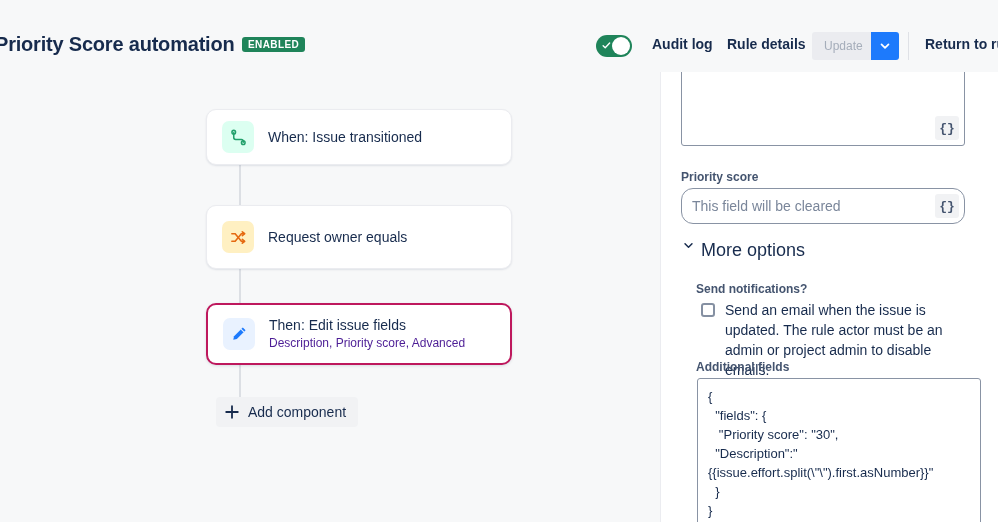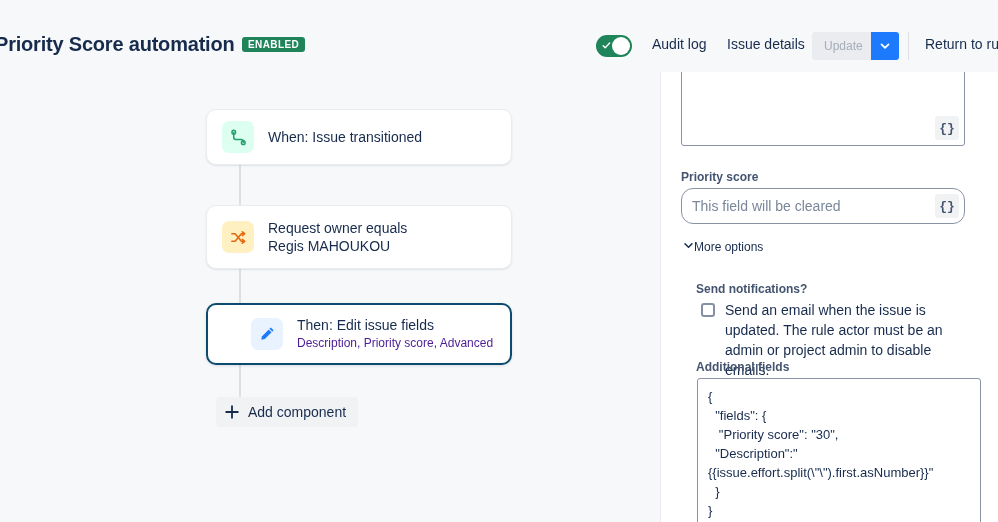--- a/index.html
+++ b/index.html
@@ -38,21 +38,21 @@
     position: absolute; right: 2px; top: 2px;
     width: 18px; height: 18px; border-radius: 50%;
     background: #FFFFFF;
   }
   .toggle .check {
     position: absolute; left: 6px; top: 6px;
     width: 9px; height: 9px;
   }
   .hdr-link {
     position: absolute; top: 16px;
-    font-size: 14px; font-weight: 400; color: #172B4D;
+    font-size: 14px; font-weight: 700; color: #172B4D;
     cursor: pointer; white-space: nowrap;
   }
   .hdr-link.audit { left: 652px; }
   .hdr-link.details { left: 727px; }
   .hdr-link.return { left: 925px; }
   .btn-update {
     position: absolute; left: 812px; top: 12px;
     height: 28px; padding: 0 12px;
     background: #EBECF0; color: #A5ADBA;
     border: none; border-radius: 3px 0 0 3px;
@@ -82,23 +82,22 @@
   }
   .node {
     position: absolute; left: 194px; width: 306px;
     background: #FFFFFF; border: 1px solid #EBECF0;
     border-radius: 10px;
     box-shadow: 0 1px 2px rgba(9,30,66,0.10);
     display: flex; align-items: center;
     cursor: pointer;
   }
   .node.selected {
-    border: 2px solid #0c4a6e;
+    border: 2px solid #be185d;
     box-shadow: 0 1px 3px rgba(9,30,66,0.12);
-    padding-left: 28px;
   }
   .node-icon {
     width: 32px; height: 32px; border-radius: 7px;
     margin-left: 15px; flex: none;
     display: flex; align-items: center; justify-content: center;
   }
   .ic-trigger { background: #DCFFF1; }
   .ic-condition { background: #FFF0C2; }
   .ic-action { background: #E9F2FF; }
   .node-text { margin-left: 14px; }
@@ -151,22 +150,22 @@
     border: 1px solid #8993A4; border-radius: 12px;
     background: #FFFFFF;
     display: flex; align-items: center;
   }
   .input-priority .ph {
     margin-left: 10px; font-size: 14px; color: #7A869A;
   }
   .curly-inline { right: 5px; top: 5px; }
   .more-options {
     position: absolute; left: 22px; top: 168px;
-    display: flex; align-items: flex-start; 
-    font-size: 12px; color: #172B4D; cursor: pointer;
+    display: flex; align-items: flex-start; gap: 7px;
+    font-size: 18px; color: #172B4D; cursor: pointer;
   }
   .lbl-send { position: absolute; left: 35px; top: 210px; }
   .checkbox-row {
     position: absolute; left: 40px; top: 228px; width: 272px;
     display: flex; gap: 10px;
   }
   .checkbox {
     width: 14px; height: 14px; flex: none; margin-top: 3px;
     border: 2px solid #8590A2; border-radius: 3px; background: #FFF;
     cursor: pointer;
@@ -196,21 +195,21 @@
     <div class="badge-enabled">ENABLED</div>
 
     <div class="toggle">
       <svg class="check" viewBox="0 0 12 12">
         <path d="M1.5 6.2 L4.3 9 L10.2 2.6" fill="none" stroke="#FFFFFF" stroke-width="1.8" stroke-linecap="round" stroke-linejoin="round"></path>
       </svg>
       <div class="knob"></div>
     </div>
 
     <div class="hdr-link audit">Audit log</div>
-    <div class="hdr-link details">Issue details</div>
+    <div class="hdr-link details">Rule details</div>
 
     <button class="btn-update">Update</button>
     <div class="btn-update-caret">
       <svg width="12" height="12" viewBox="0 0 12 12">
         <path d="M2.5 4.3 L6 7.8 L9.5 4.3" fill="none" stroke="#FFFFFF" stroke-width="1.7" stroke-linecap="round" stroke-linejoin="round"></path>
       </svg>
     </div>
     <div class="hdr-divider"></div>
     <div class="hdr-link return">Return to rule</div>
   </div>
@@ -238,21 +237,20 @@
       <div class="node-icon ic-condition">
         <svg width="19" height="19" viewBox="0 0 20 20">
           <path d="M3 6 H6.5 L13 14 H16" fill="none" stroke="#E56910" stroke-width="1.7" stroke-linecap="round"></path>
           <path d="M3 14 H6.5 L13 6 H16" fill="none" stroke="#E56910" stroke-width="1.7" stroke-linecap="round"></path>
           <path d="M14 4 L16.5 6 L14 8" fill="none" stroke="#E56910" stroke-width="1.7" stroke-linecap="round" stroke-linejoin="round"></path>
           <path d="M14 12 L16.5 14 L14 16" fill="none" stroke="#E56910" stroke-width="1.7" stroke-linecap="round" stroke-linejoin="round"></path>
         </svg>
       </div>
       <div class="node-text">
         <div class="node-title">Request owner equals</div>
-        <div class="node-sub plain">Regis MAHOUKOU</div>
       </div>
     </div>
 
     <div class="node selected" style="top:231px;height:62px;">
       <div class="node-icon ic-action">
         <svg width="18" height="18" viewBox="0 0 20 20">
           <path d="M14.2 2.7 L17.3 5.8 L7.6 15.5 L3.6 16.4 L4.5 12.4 Z" fill="#1D7AFC"></path>
           <path d="M12.3 4.6 L15.4 7.7" fill="none" stroke="#E9F2FF" stroke-width="1.2"></path>
         </svg>
       </div>

